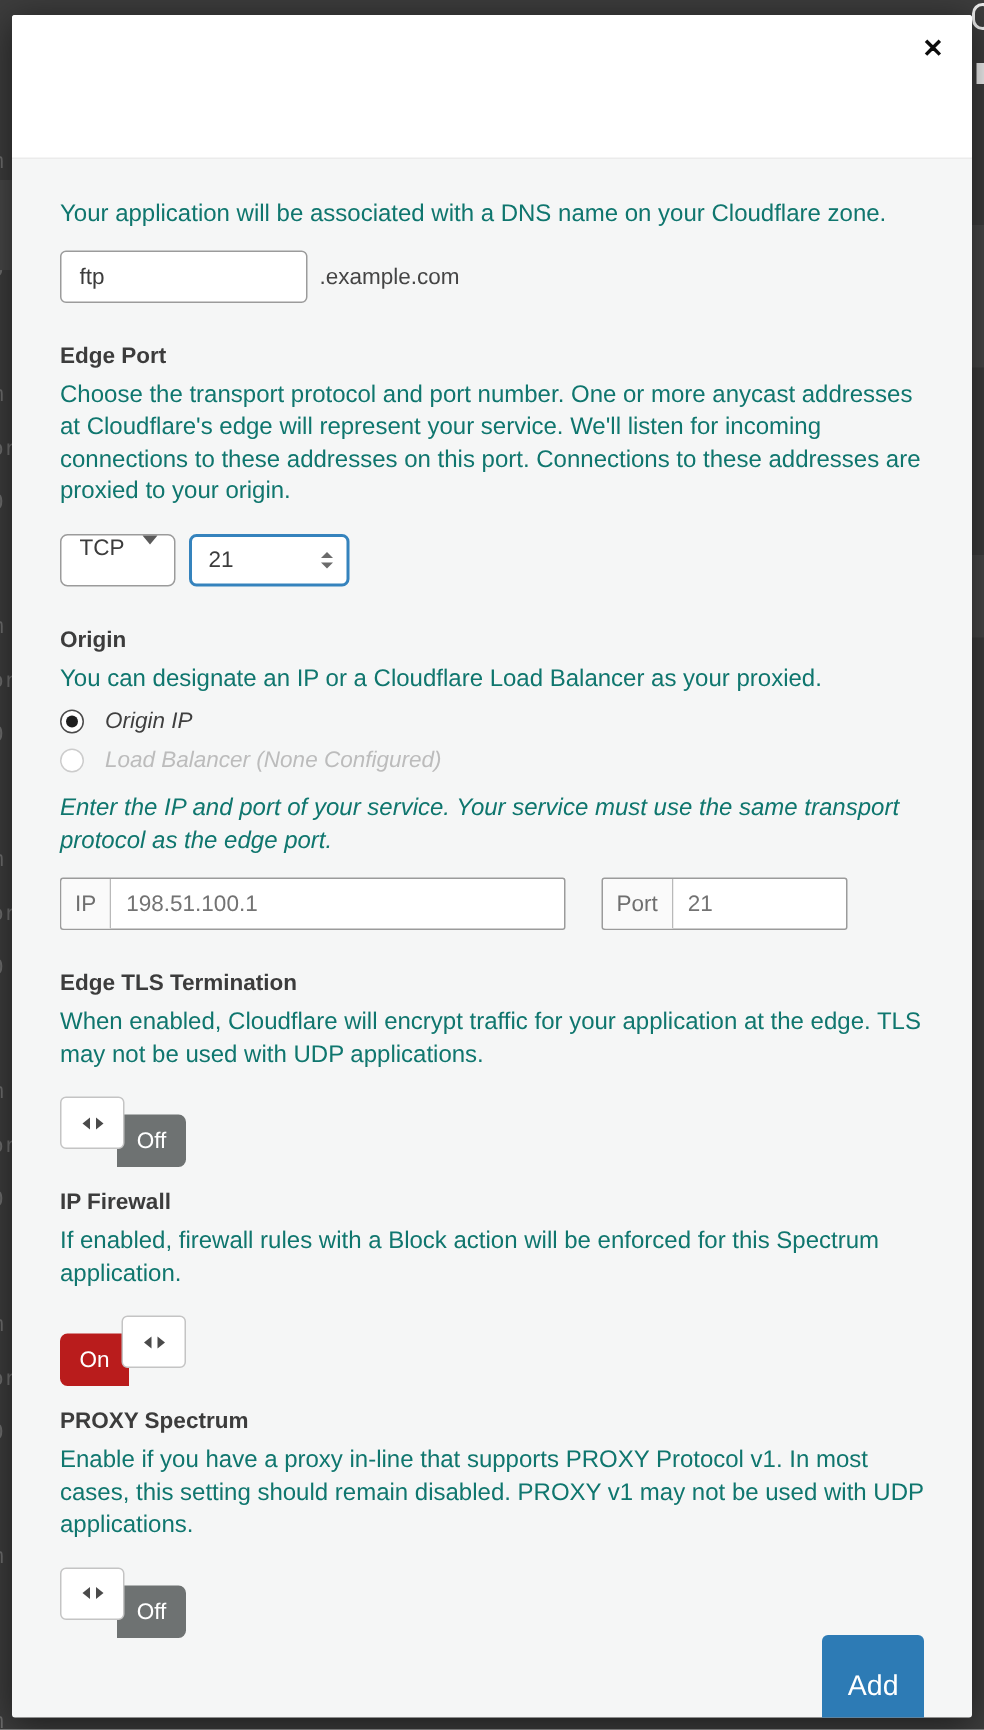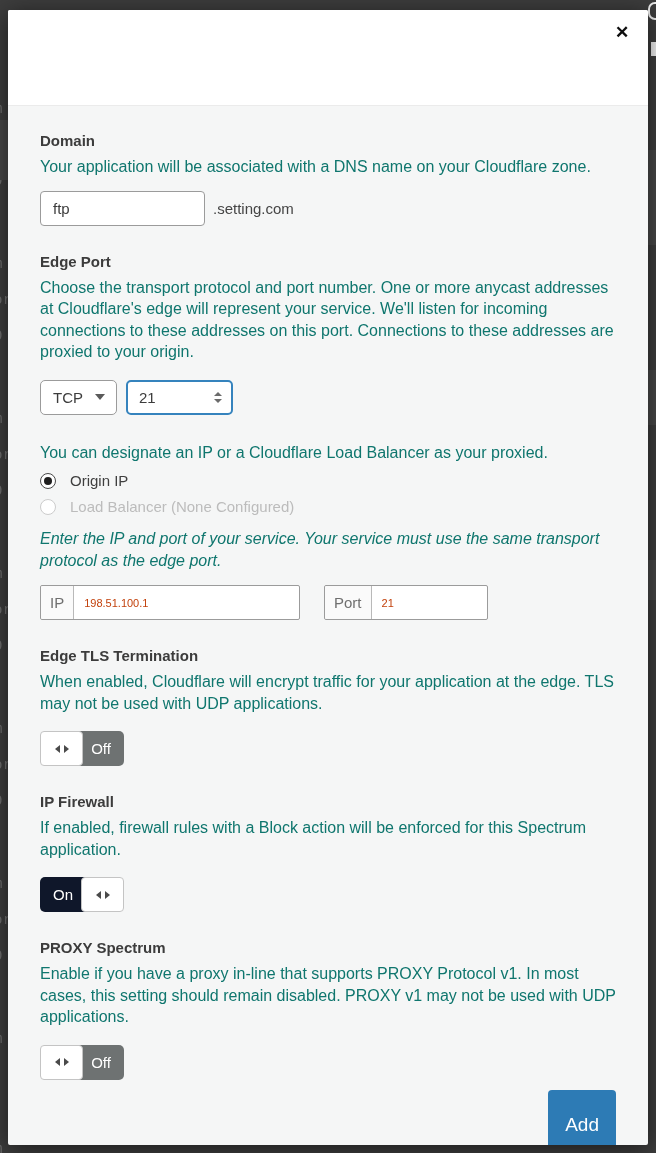--- a/index.html
+++ b/index.html
@@ -61,21 +61,21 @@
     height:35px; border:1px solid #9b9b9b; border-radius:4px;
     background:#fff; font-size:15px; color:#3c3c3c; padding:0 12px;
     font-family:"Liberation Sans", sans-serif; outline:none;
   }
   .domain-input { width:165px; }
   .domain-suffix { margin-left:8px; font-size:15px; color:#454545; }
   
   .edgeport-row { display:flex; align-items:center; margin-top:17px; }
   .select-box {
     width:77px; height:35px; border:1px solid #9b9b9b; border-radius:5px;
-    background:#fff; display:flex; align-items:center; justify-content:space-between;
+    background:#fff; display:flex; align-items:flex-start; justify-content:space-between;
     padding:0 11px 0 12px; font-size:15px; color:#3c3c3c; cursor:pointer;
   }
   .caret-down {
     width:0; height:0;
     border-left:5px solid transparent; border-right:5px solid transparent;
     border-top:6px solid #5a5a5a;
   }
   .number-box {
     width:107px; height:35px; margin-left:9px;
     border:2px solid #3583bd; border-radius:5px; background:#fff;
@@ -83,21 +83,21 @@
     padding:0 9px 0 11px;
   }
   .number-box input {
     border:none; outline:none; width:60px; font-size:15px; color:#3c3c3c;
     font-family:"Liberation Sans", sans-serif; background:transparent;
   }
   .spinner { display:flex; flex-direction:column; align-items:center; gap:3px; }
   .sp-up { width:0;height:0;border-left:4px solid transparent;border-right:4px solid transparent;border-bottom:4px solid #6b6b6b; }
   .sp-dn { width:0;height:0;border-left:4px solid transparent;border-right:4px solid transparent;border-top:4px solid #6b6b6b; }
   
-  .radio-row { display:flex; align-items:center; margin-top:9px; cursor:pointer; }
+  .radio-row { display:flex; align-items:center; margin-top:9px; cursor:pointer;font-style:italic; }
   .radio-outer {
     width:16px; height:16px; border-radius:50%;
     border:1.5px solid #4a4a4a; background:#fff;
     display:inline-flex; align-items:center; justify-content:center; flex:0 0 auto;
   }
   .radio-outer.disabled { border-color:#cccccc; }
   .radio-dot { width:8px; height:8px; border-radius:50%; background:#1e1e1e; }
   .radio-label { margin-left:14px; font-size:15px; color:#3f3f3f; }
   .radio-label.disabled { color:#bcbcbc; }
   .origin-desc2 { margin-top:13px;font-style:italic; }
@@ -106,34 +106,34 @@
     display:flex; align-items:stretch; height:35px;
     border:1px solid #9b9b9b; border-radius:2px; background:#fff;
   }
   .ig-prefix {
     display:flex; align-items:center; padding:0 9px;
     color:#6f6f6f; font-size:15px; background:#fafafa;
     border-right:1px solid #b9b9b9; border-radius:2px 0 0 2px;
   }
   .input-group input {
     border:none; outline:none; background:transparent;
-    font-size:11px; color:#c2410c; padding:0 10px; min-width:0; flex:1;
+    font-size:15px; color:#737373; padding:0 10px; min-width:0; flex:1;
     font-family:"Liberation Sans", sans-serif;
   }
-  .ip-group { width:260px;justify-content:flex-end; }
+  .ip-group { width:337px;justify-content:flex-end; }
   .port-group { width:164px; margin-left:24px; }
   
   .toggle { position:relative; width:84px; height:35px; margin-top:17px; cursor:pointer; }
   .t-state {
-    position:absolute; top:0; height:35px; width:46px;
+    position:absolute; top:12px; height:35px; width:46px;
     display:flex; align-items:center; justify-content:center;
     color:#fff; font-size:15px;
   }
   .t-state.off { right:0; background:#6e7272; border-radius:0 5px 5px 0; }
-  .t-state.on  { left:0;  background:#0f172a; border-radius:5px 0 0 5px; }
+  .t-state.on  { left:0;  background:#b91c1c; border-radius:5px 0 0 5px; }
   .t-handle {
     position:absolute; top:0; height:35px; width:43px;
     background:#fff; border:1px solid #c4c4c4; border-radius:4px;
     display:flex; align-items:center; justify-content:center; gap:4px;
   }
   .t-handle.left { left:0; }
   .t-handle.right { right:0; }
   .arr-l { width:0;height:0;border-top:4px solid transparent;border-bottom:4px solid transparent;border-right:5px solid #4a4a4a; }
   .arr-r { width:0;height:0;border-top:4px solid transparent;border-bottom:4px solid transparent;border-left:5px solid #4a4a4a; }
   
@@ -180,25 +180,24 @@
 
 <div class="modal">
 
   <div class="modal-header">
     <div class="close-btn">✕</div>
   </div>
 
   <div class="modal-body">
 
     <div class="section">
-      <div class="sec-label">Domain</div>
       <div class="sec-desc">Your application will be associated with a DNS name on your Cloudflare zone.</div>
       <div class="domain-row">
         <input class="text-input domain-input" type="text" value="ftp" style="">
-        <span class="domain-suffix">.setting.com</span>
+        <span class="domain-suffix">.example.com</span>
       </div>
     </div>
 
     <div class="section">
       <div class="sec-label">Edge Port</div>
       <div class="sec-desc">Choose the transport protocol and port number. One or more anycast addresses at Cloudflare's edge will represent your service. We'll listen for incoming connections to these addresses on this port. Connections to these addresses are proxied to your origin.</div>
       <div class="edgeport-row">
         <div class="select-box">
           <span>TCP</span>
           <span class="caret-down"></span>
@@ -207,20 +206,21 @@
           <input type="text" value="21" style="">
           <span class="spinner">
             <span class="sp-up"></span>
             <span class="sp-dn"></span>
           </span>
         </div>
       </div>
     </div>
 
     <div class="section">
+      <div class="sec-label">Origin</div>
       <div class="sec-desc">You can designate an IP or a Cloudflare Load Balancer as your proxied.</div>
 
       <div class="radio-row">
         <span class="radio-outer">
             <span class="radio-dot"></span>
           </span>
         <span class="radio-label">Origin IP</span>
       </div>
       <div class="radio-row">
         <span class="radio-outer disabled"></span>

